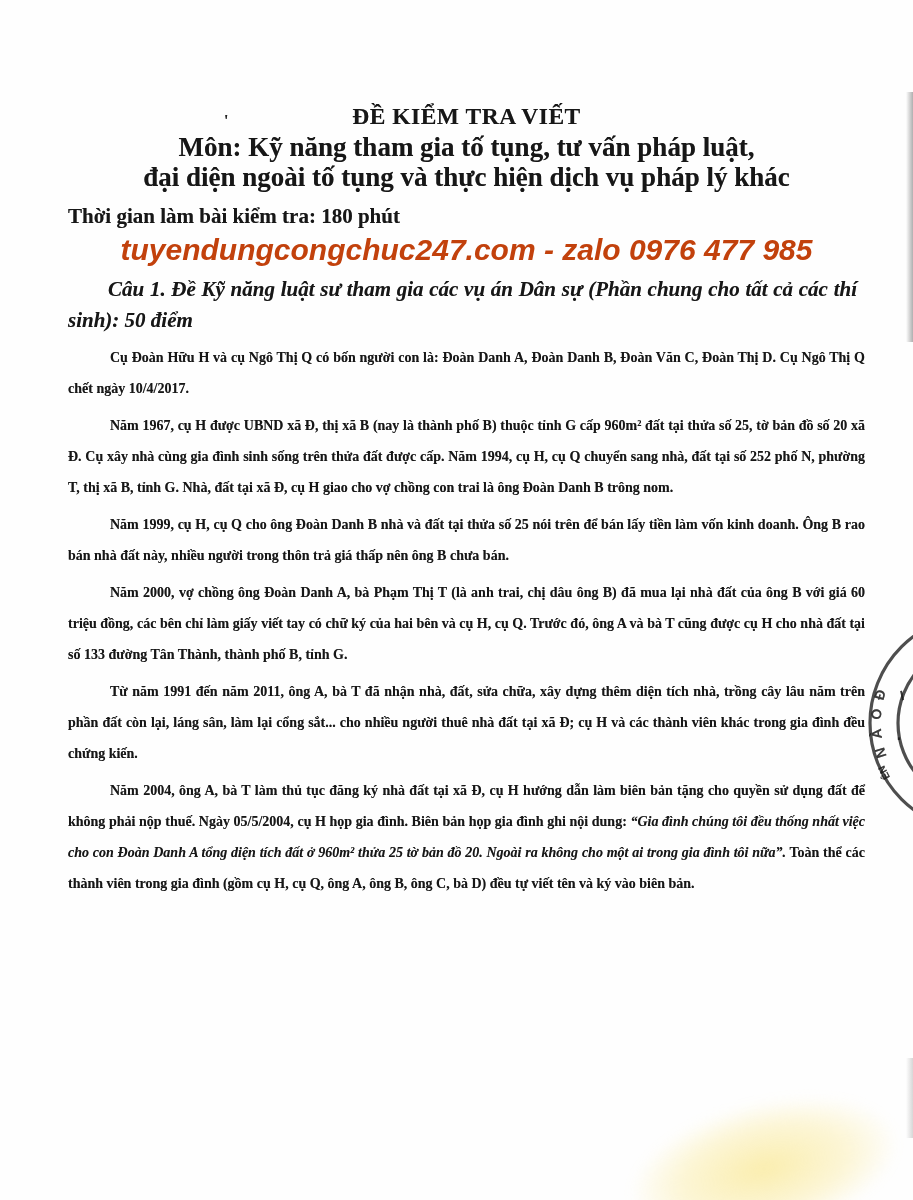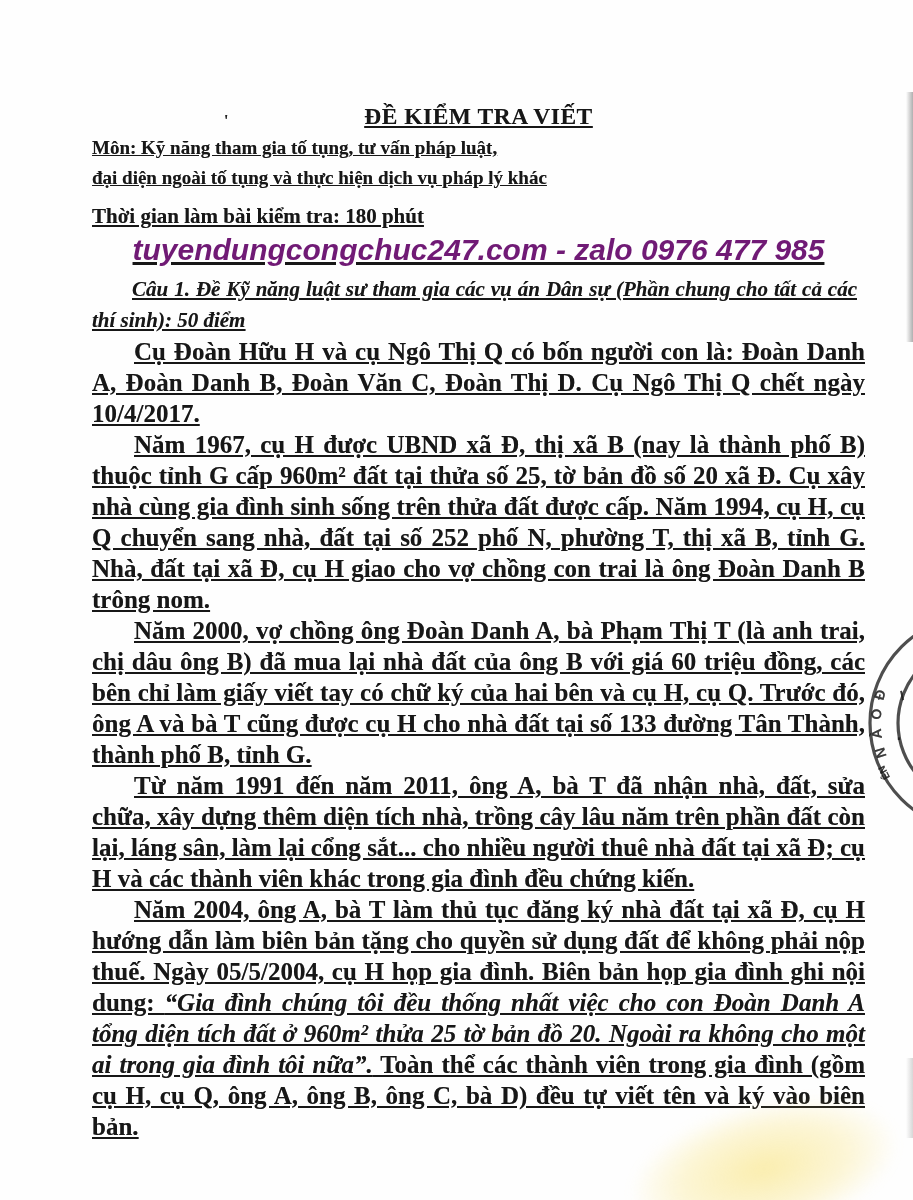--- a/index.html
+++ b/index.html
@@ -5,52 +5,52 @@
   html,body{margin:0;padding:0;background:#ffffff;}
   .page{
     position:relative;
     width:913px;height:1200px;
     background:#fefefe;
     overflow:hidden;
     font-family:"Liberation Serif", serif;
     color:#171717;
     text-shadow:0 0 .5px rgba(20,20,20,.45);
   }
-  .content{padding:0 48px 0 92px;text-decoration:underline;}
+  .content{padding:0 48px 0 68px;}
   .hdr-title{
     margin:100px 0 0 0;
     font-size:23.5px;font-weight:bold;
     text-align:center;line-height:32px;letter-spacing:.5px;
   }
   .hdr-subject{
     margin:1px 0 0 0;
-    font-size:19px;font-weight:bold;
-    text-align:left;line-height:29px;
+    font-size:27px;font-weight:bold;
+    text-align:center;line-height:29px;
   }
   .hdr-duration{
     margin:10px 0 0 0;
     font-size:21px;font-weight:bold;
     text-align:left;line-height:28px;
   }
   .watermark{
     margin:2px 0 0 0;
     font-family:"Liberation Sans", sans-serif;
     font-style:italic;font-weight:bold;
     font-size:30px;line-height:36px;
     text-align:center;
     text-shadow:none;
   }
   .question{
     margin:6px 8px 0 0;
     font-size:21px;font-weight:bold;font-style:italic;
     line-height:31px;text-indent:40px;text-align:justify;
   }
   p.body{
-    margin:0 0;
-    font-size:25px;font-weight:bold;
+    margin:6px 0;
+    font-size:14px;font-weight:bold;
     line-height:31px;text-indent:42px;text-align:justify;
   }
   p.body .quote{font-style:italic;}
   .scan-tick{
     position:absolute;left:224px;top:112px;
     font-size:16px;font-weight:bold;color:#222;
   }
   .edge-shadow{
     position:absolute;right:0;width:7px;
     background:linear-gradient(to left, rgba(110,110,110,.55), rgba(110,110,110,0));
@@ -85,28 +85,29 @@
   <div class="edge-shadow low"></div>
   <div class="stain"></div>
 
   <div class="content">
 
     <header>
       <div class="hdr-title">ĐỀ KIỂM TRA VIẾT</div>
       <div class="hdr-subject">Môn: Kỹ năng tham gia tố tụng, tư vấn pháp luật,</div>
       <div class="hdr-subject">đại diện ngoài tố tụng và thực hiện dịch vụ pháp lý khác</div>
       <div class="hdr-duration">Thời gian làm bài kiểm tra: 180 phút</div>
-      <div class="watermark" id="wm" style="color: #701a75;">tuyendungcongchuc247.com - zalo 0976 477 985</div>
+      <div class="watermark" id="wm" style="color: #c2410c;">tuyendungcongchuc247.com - zalo 0976 477 985</div>
     </header>
 
     <main>
       <p class="question">Câu 1. Đề Kỹ năng luật sư tham gia các vụ án Dân sự (Phần chung cho tất cả các thí sinh): 50 điểm</p>
 
       <p class="body">Cụ Đoàn Hữu H và cụ Ngô Thị Q có bốn người con là: Đoàn Danh A, Đoàn Danh B, Đoàn Văn C, Đoàn Thị D. Cụ Ngô Thị Q chết ngày 10/4/2017.</p>
       <p class="body">Năm 1967, cụ H được UBND xã Đ, thị xã B (nay là thành phố B) thuộc tỉnh G cấp 960m² đất tại thửa số 25, tờ bản đồ số 20 xã Đ. Cụ xây nhà cùng gia đình sinh sống trên thửa đất được cấp. Năm 1994, cụ H, cụ Q chuyển sang nhà, đất tại số 252 phố N, phường T, thị xã B, tỉnh G. Nhà, đất tại xã Đ, cụ H giao cho vợ chồng con trai là ông Đoàn Danh B trông nom.</p>
+      <p class="body">Năm 1999, cụ H, cụ Q cho ông Đoàn Danh B nhà và đất tại thửa số 25 nói trên để bán lấy tiền làm vốn kinh doanh. Ông B rao bán nhà đất này, nhiều người trong thôn trả giá thấp nên ông B chưa bán.</p>
       <p class="body">Năm 2000, vợ chồng ông Đoàn Danh A, bà Phạm Thị T (là anh trai, chị dâu ông B) đã mua lại nhà đất của ông B với giá 60 triệu đồng, các bên chỉ làm giấy viết tay có chữ ký của hai bên và cụ H, cụ Q. Trước đó, ông A và bà T cũng được cụ H cho nhà đất tại số 133 đường Tân Thành, thành phố B, tỉnh G.</p>
       <p class="body">Từ năm 1991 đến năm 2011, ông A, bà T đã nhận nhà, đất, sửa chữa, xây dựng thêm diện tích nhà, trồng cây lâu năm trên phần đất còn lại, láng sân, làm lại cổng sắt... cho nhiều người thuê nhà đất tại xã Đ; cụ H và các thành viên khác trong gia đình đều chứng kiến.</p>
 
       <p class="body"><span>Năm 2004, ông A, bà T làm thủ tục đăng ký nhà đất tại xã Đ, cụ H hướng dẫn làm biên bản tặng cho quyền sử dụng đất để không phải nộp thuế. Ngày 05/5/2004, cụ H họp gia đình. Biên bản họp gia đình ghi nội dung: </span><span class="quote">“Gia đình chúng tôi đều thống nhất việc cho con Đoàn Danh A tổng diện tích đất ở 960m² thửa 25 tờ bản đồ 20. Ngoài ra không cho một ai trong gia đình tôi nữa”.</span><span> Toàn thể các thành viên trong gia đình (gồm cụ H, cụ Q, ông A, ông B, ông C, bà D) đều tự viết tên và ký vào biên bản.</span></p>
     </main>
 
   </div>
 
   <svg class="stamp" viewBox="0 0 93 192">
     <circle cx="158" cy="95" r="108"></circle>

